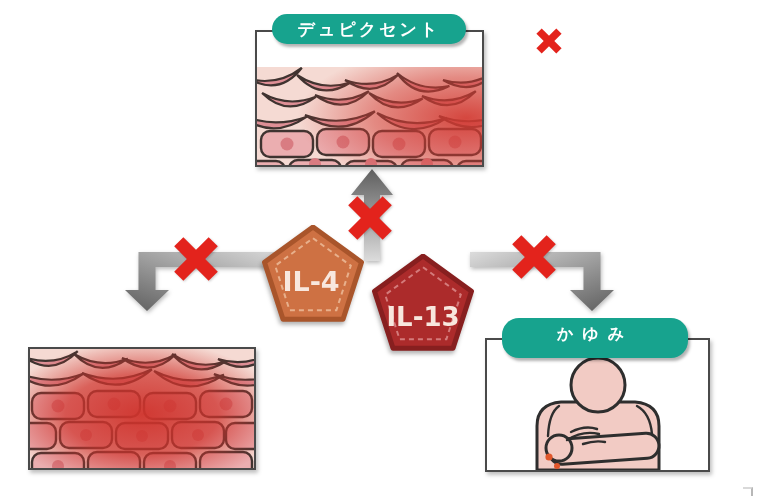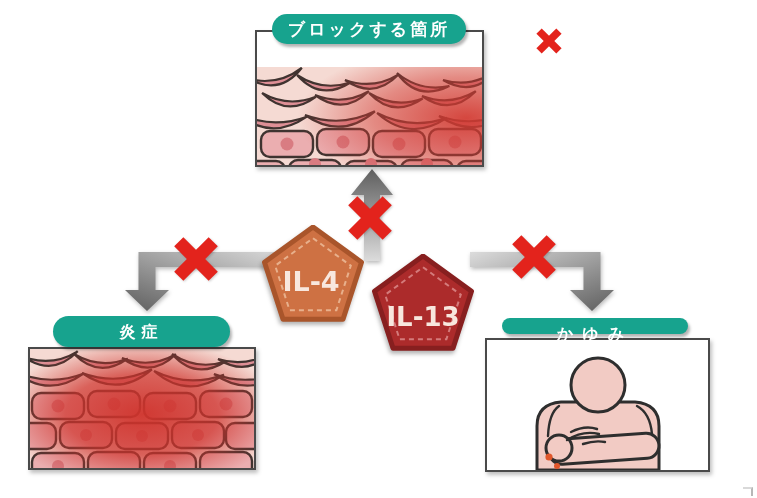--- a/index.html
+++ b/index.html
@@ -22,21 +22,21 @@
   .box-right{left:485px;top:338px;width:221px;height:130px;}
   .skin-svg{position:absolute;left:0;bottom:0;display:block;}
   
   .pill{
     position:absolute;background:#17A38E;border-radius:17px;color:#fff;
     font-weight:bold;text-align:center;box-shadow:2px 3px 3px rgba(0,0,0,0.3);
     z-index:30;
   }
   .pill-top{left:272px;top:14px;width:194px;height:30px;line-height:30px;font-size:17px;letter-spacing:3px;}
   .pill-left{left:53px;top:316px;width:177px;height:31px;line-height:31px;font-size:16px;letter-spacing:6px;}
-  .pill-right{left:502px;top:318px;width:186px;height:16px;line-height:32px;font-size:16px;letter-spacing:9px;text-align:center;}
+  .pill-right{left:502px;top:318px;width:186px;height:40px;line-height:32px;font-size:16px;letter-spacing:9px;text-align:center;}
   
   .arrow{position:absolute;z-index:5;filter:drop-shadow(1px 2px 2px rgba(0,0,0,0.28));}
   .pent{position:absolute;z-index:10;filter:drop-shadow(-1px 3px 2px rgba(0,0,0,0.3));}
   .pent text{font-family:"DejaVu Sans",sans-serif;font-weight:bold;fill:#F8E7DE;}
   .bigx{position:absolute;z-index:20;filter:drop-shadow(1px 1px 1px rgba(0,0,0,0.2));}
   .xmark rect{fill:#E3231C;}
   
   .corner-mark{
     position:absolute;left:743px;top:487px;width:8px;height:7px;
     border-right:2px solid #9a9a9a;border-top:2px solid #c9c9c9;opacity:.7;
@@ -99,21 +99,21 @@
           <circle cx="86" cy="75" r="6.5"></circle>
         <circle cx="142" cy="77" r="6.5"></circle>
           <circle cx="198" cy="75" r="6.5"></circle>
         <circle cx="58" cy="97" r="6"></circle>
           <circle cx="114" cy="97" r="6"></circle>
           <circle cx="170" cy="97" r="6"></circle>
       </g>
       <rect x="0" y="0" width="225" height="98" fill="url(#redT)"></rect>
     </svg>
   </div>
-  <div class="pill pill-top">ブロックする箇所</div>
+  <div class="pill pill-top">デュピクセント</div>
 
   <div class="box box-left">
     <svg class="skin-svg" width="224" height="119" viewBox="0 0 224 119">
       <defs>
         <path id="iA" d="M0,0 Q27,13 54,0 Q27,23 0,0"></path>
         <path id="iB" d="M0,0 Q35,15 70,0 Q35,27 0,0"></path>
         <radialGradient id="redI" cx="0.5" cy="0.55" r="0.62">
           <stop offset="0" stop-color="#CF332C" stop-opacity="0.95"></stop>
           <stop offset="0.55" stop-color="#CF332C" stop-opacity="0.72"></stop>
           <stop offset="1" stop-color="#CF332C" stop-opacity="0"></stop>
@@ -153,21 +153,20 @@
           <circle cx="196" cy="55" r="6.5"></circle>
         <circle cx="56" cy="86" r="6"></circle>
           <circle cx="112" cy="87" r="6"></circle>
           <circle cx="168" cy="86" r="6"></circle>
         <circle cx="28" cy="117" r="6"></circle>
           <circle cx="140" cy="117" r="6"></circle>
       </g>
       <rect x="0" y="0" width="224" height="119" fill="url(#redI)"></rect>
     </svg>
   </div>
-  <div class="pill pill-left">炎症</div>
 
   <div class="box box-right">
     <svg class="skin-svg" width="221" height="130" viewBox="0 0 221 130">
       <g stroke="#2E2E2E" fill="#F2CBC4">
         <path d="M50,130 L50,86 Q50,64 74,62 L148,62 Q172,64 172,86 L172,130 Z" stroke-width="3"></path>
         <circle cx="111" cy="45" r="27" stroke-width="3"></circle>
       </g>
       <path d="M150,66 Q163,73 165,94" stroke="#2E2E2E" stroke-width="2.4" fill="none" stroke-linecap="round"></path>
       <path d="M72,66 Q62,73 61,96" stroke="#2E2E2E" stroke-width="2.4" fill="none" stroke-linecap="round"></path>
       <g transform="rotate(-4 120 108)">

